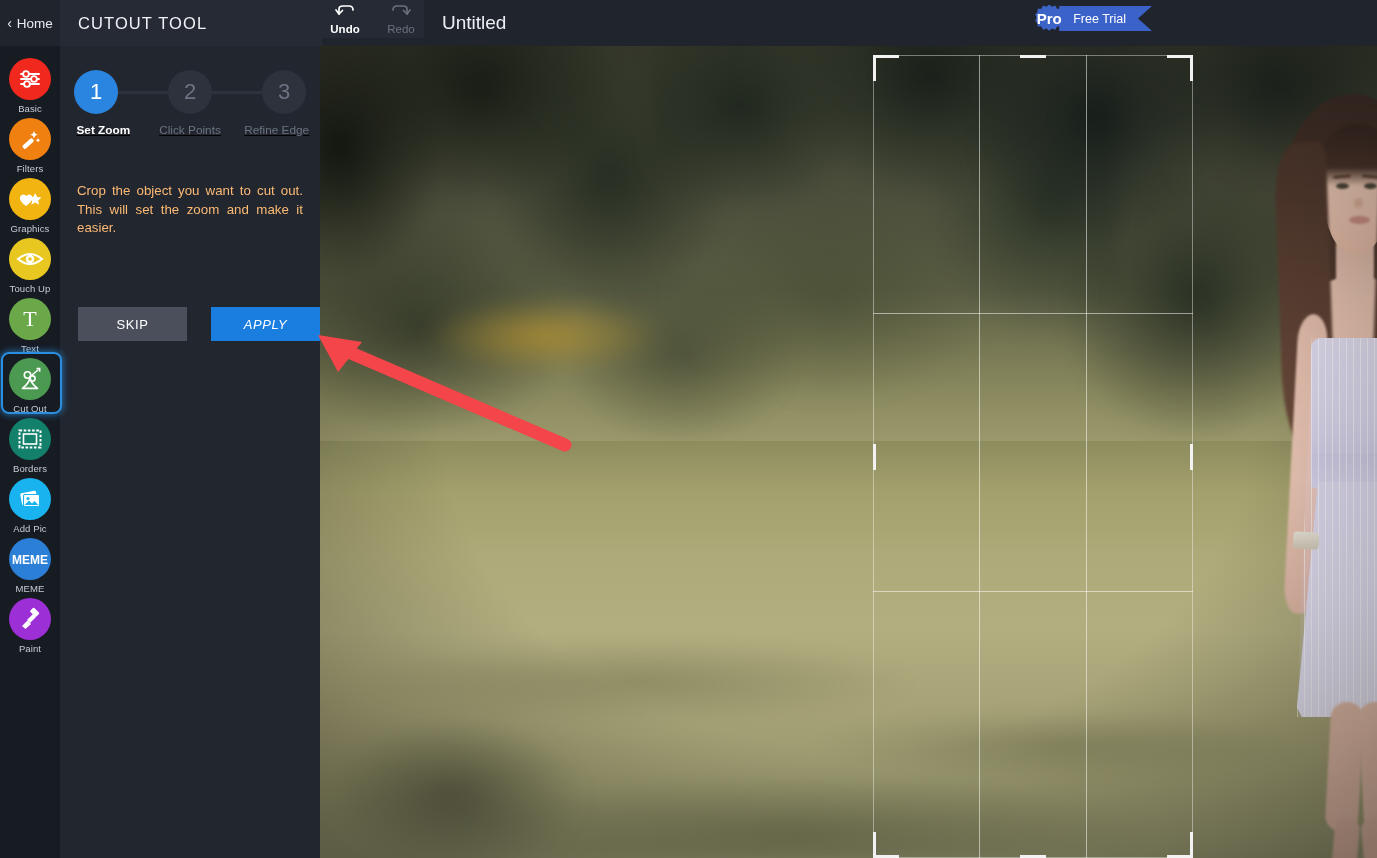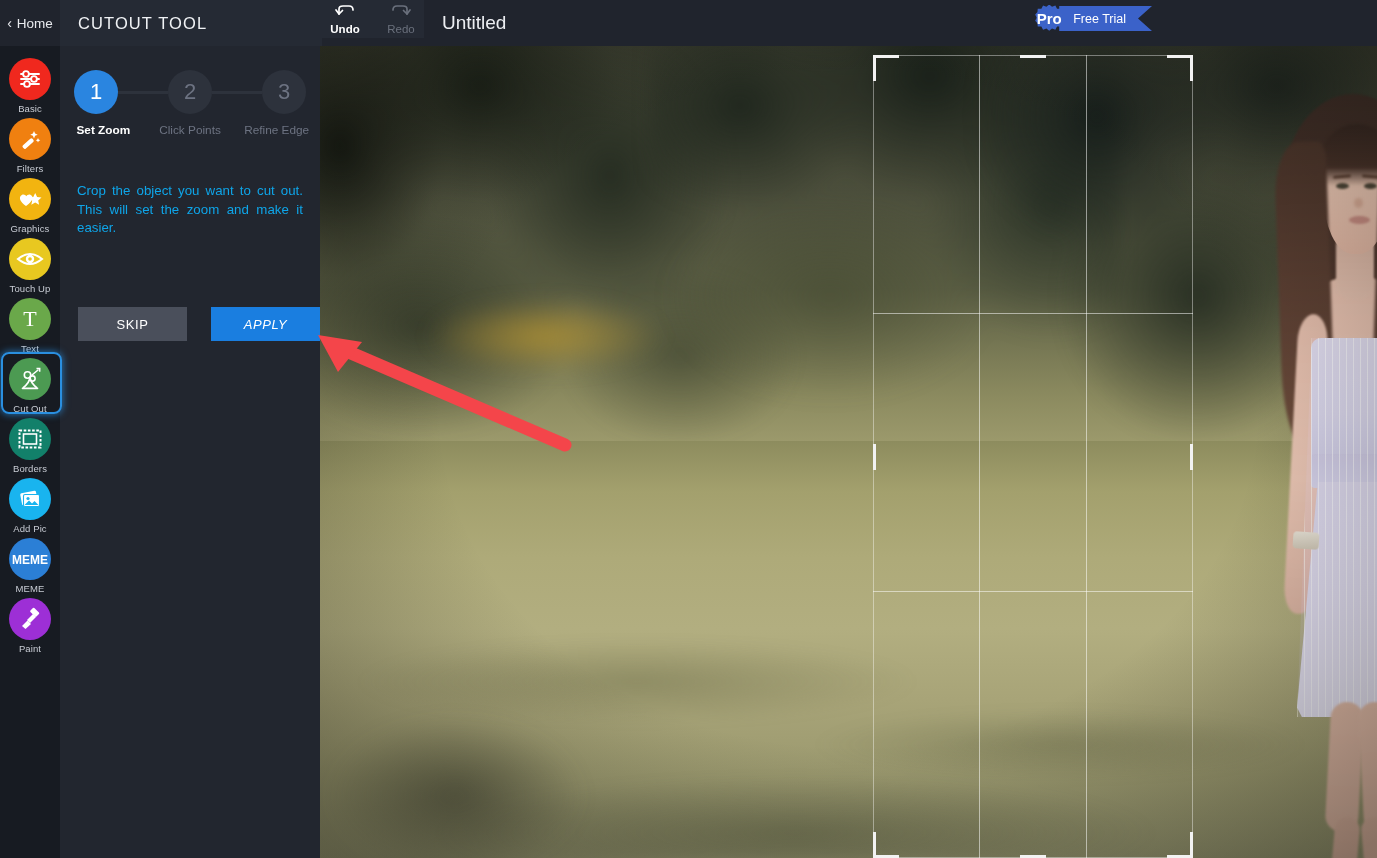--- a/index.html
+++ b/index.html
@@ -104,26 +104,26 @@
   .steps { position: relative; height: 100px; padding-top: 24px; }
   .steps-row { position: relative; display: flex; align-items: center; justify-content: center; }
   .step {
     width: 44px; height: 44px; border-radius: 50%;
     display: flex; align-items: center; justify-content: center;
     font-size: 22px; position: relative; z-index: 3; cursor: pointer;
   }
   .step.active { background: #2a85e0; color: #ffffff; }
   .step.inactive { background: #2d323c; color: #6d7382; }
   .step-line { height: 3px; background: #2d323c; width: 50px; z-index: 1; }
-  .step-labels { display: flex; margin-top: 9px; }
+  .step-labels { display: flex; margin-top: 9px; text-decoration: underline; }
   .step-lab { width: 94px; text-align: center; font-size: 11.8px; }
   .step-lab.active { color: #ffffff; font-weight: bold; }
   .step-lab.inactive { color: #70witch; color: #6d7382; }
   .instructions {
-    margin: 36px 17px 0 17px; color: #0ea5e9; font-size: 13.3px;
+    margin: 36px 17px 0 17px; color: #fdba74; font-size: 13.3px;
     line-height: 18.5px; text-align: justify;
   }
   .btn-row { position: absolute; left: 18px; top: 261px; display: flex; gap: 24px; }
   .btn {
     width: 109px; height: 34px; display: flex; align-items: center;
     justify-content: center; font-size: 13px; letter-spacing: 0.6px;
     cursor: pointer; border: none; color: #fff;
   }
   .btn.skip { background: #4a4f5b; }
   .btn.apply { background: #1a7ee0; font-style: italic; }

